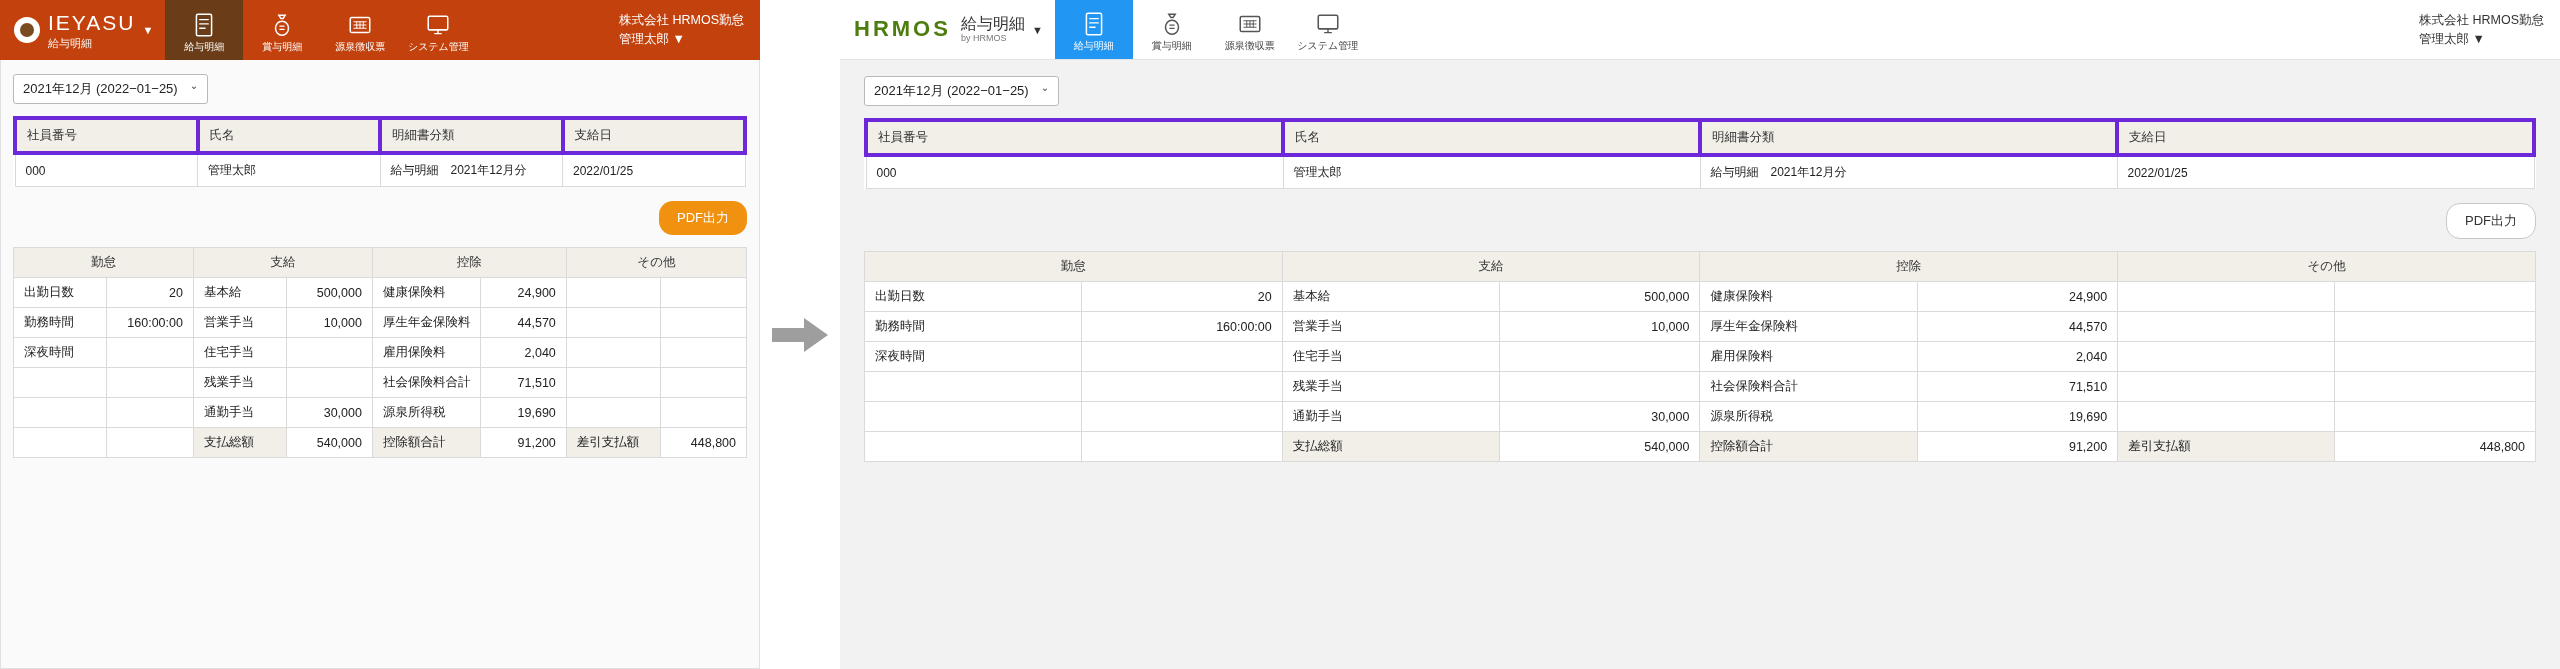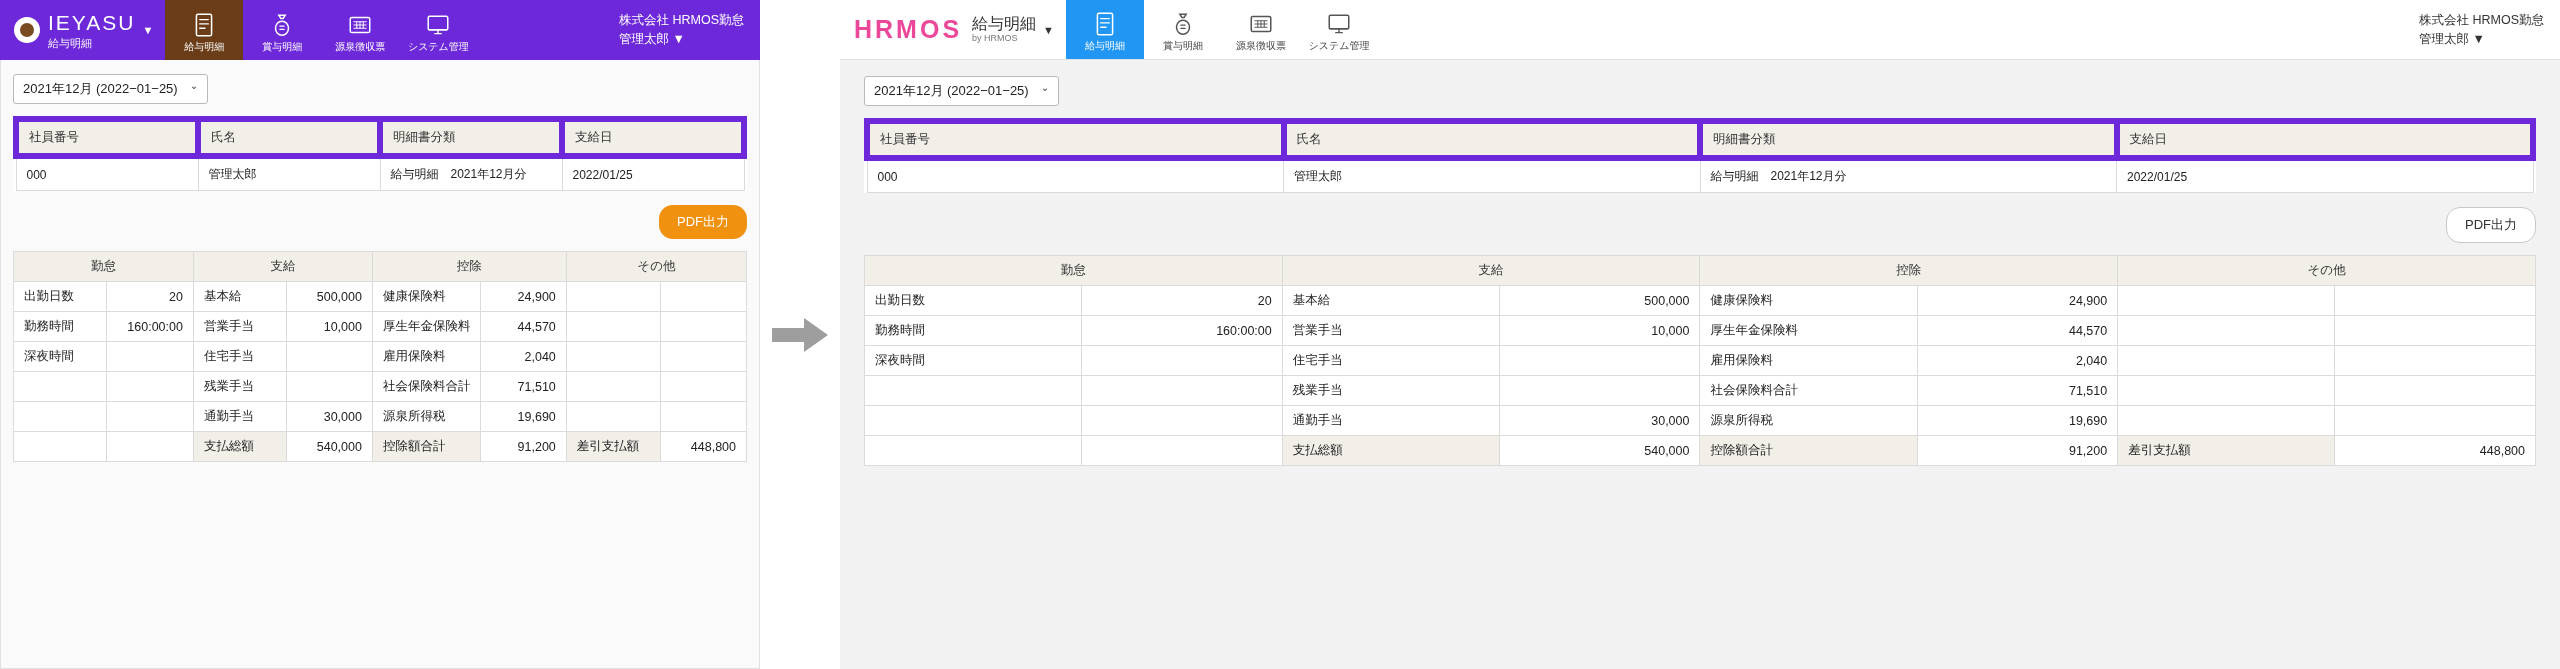--- a/index.html
+++ b/index.html
@@ -45,21 +45,21 @@
     border-left: 24px solid #9e9e9e;
   }
 
   
   .header {
     display: flex;
     align-items: stretch;
     color: #ffffff;
     height: 60px;
   }
-  .header-left { background: #6d28d9; }
+  .header-left { background: #c2410c; }
   .header-right { background: #ffffff; color: #222; border-bottom: 1px solid #e3e3e3; }
 
   .brand {
     display: flex;
     align-items: center;
     padding: 0 12px 0 14px;
     min-width: 0;
   }
   .brand-logo-circle {
     width: 26px; height: 26px; border-radius: 50%;
@@ -75,21 +75,21 @@
     background: #7a4a20;
   }
   .brand-texts { display: flex; flex-direction: column; justify-content: center; line-height: 1.1; }
   .brand-name {
     font-size: 21px; letter-spacing: 2px; font-weight: 400;
   }
   .brand-sub { font-size: 11px; opacity: .95; margin-top: 3px; }
   .brand-caret { margin-left: 7px; font-size: 11px; }
 
   .brand-right .brand-name-r {
-    font-size: 25px; font-weight: 700; letter-spacing: 3px; color: #ec4899;
+    font-size: 22px; font-weight: 700; letter-spacing: 3px; color: #4d7c0f;
   }
   .brand-right .brand-sub-r {
     font-size: 16px; color: #333; margin-left: 10px; font-weight: 400;
   }
   .brand-sub-r2 { font-size: 9px; color: #777; margin-left: 10px; display:block; margin-top:2px;}
 
   .nav { display: flex; align-items: stretch; }
   .nav-item {
     width: 78px;
     display: flex; flex-direction: column;
@@ -145,21 +145,21 @@
     color: #222;
     margin-bottom: 12px;
     cursor: pointer;
   }
   .period-select .caret { margin-left: 12px; font-size: 10px; color: #444; }
 
   
   table { border-collapse: collapse; width: 100%; background: #ffffff; }
   .tbl-head th {
     background: #f2efe9;
-    border: 6px solid #6d28d9;
+    border: 4px solid #6d28d9;
     font-weight: normal;
     font-size: 12.5px;
     color: #333;
     text-align: left;
     padding: 7px 10px;
     height: 30px;
   }
   .tbl-head td {
     border: 1px solid #dadada;
     font-size: 12px;

